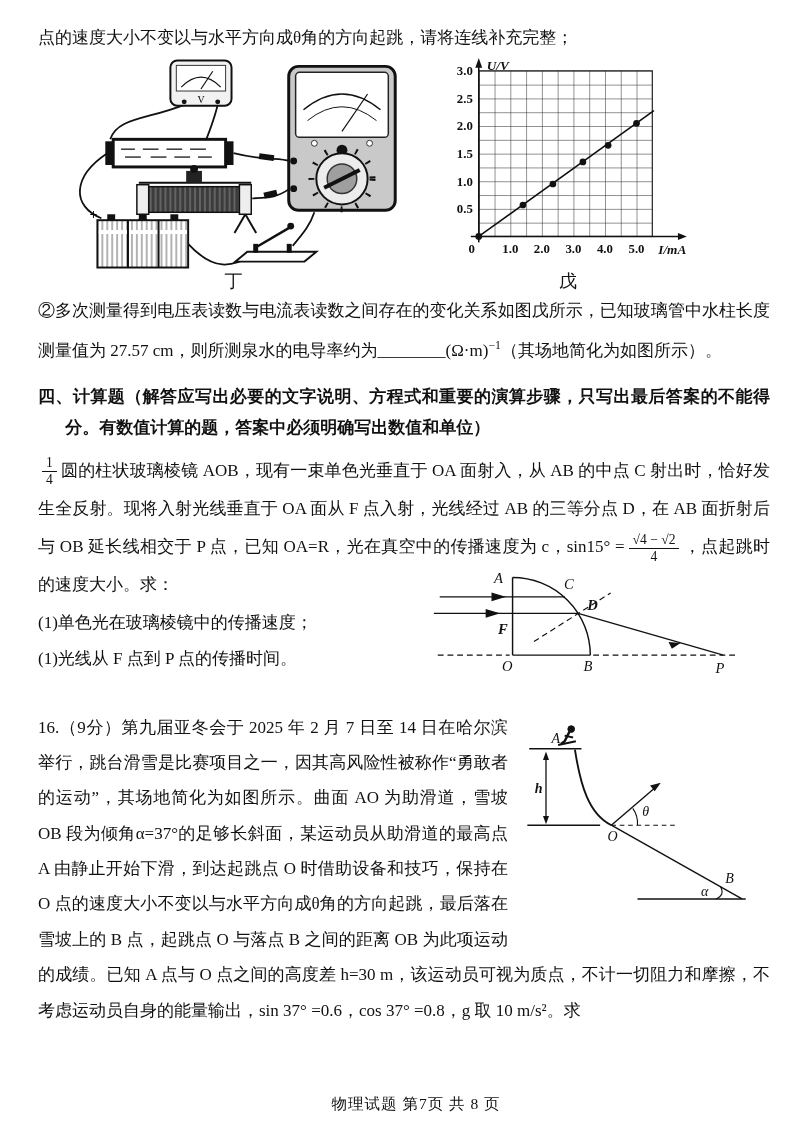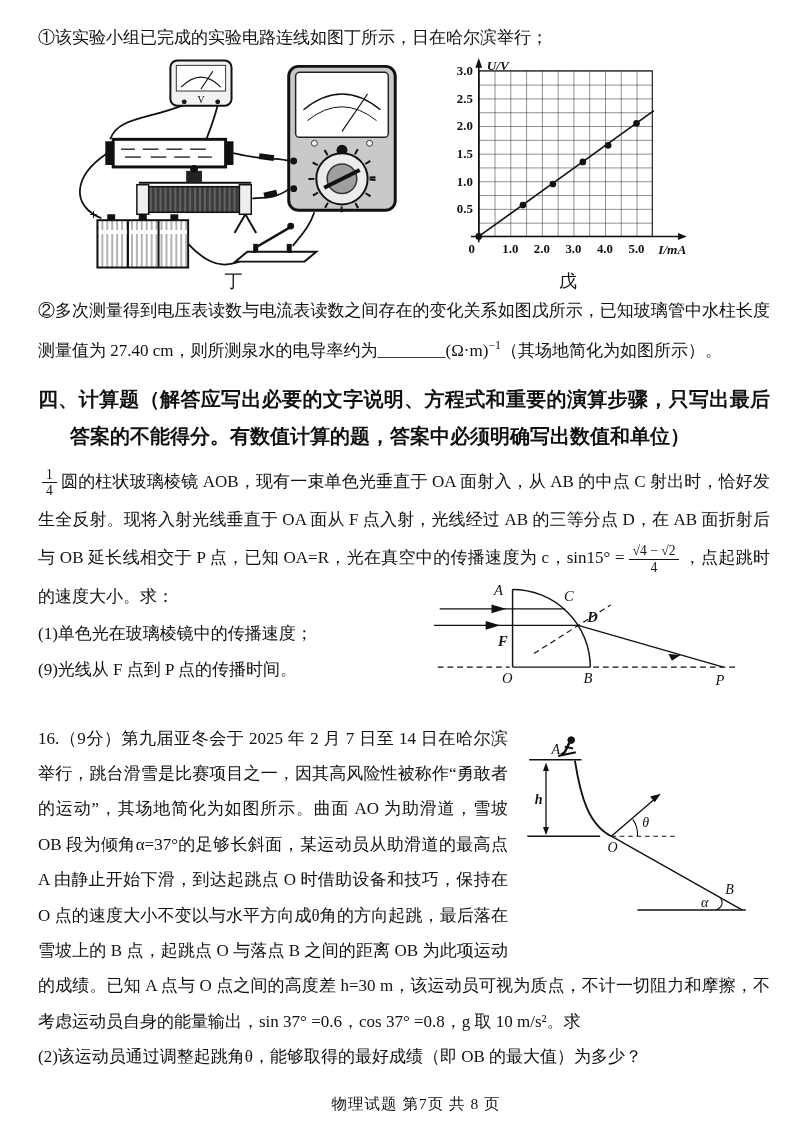--- a/index.html
+++ b/index.html
@@ -19,21 +19,21 @@
   .figures-row{
     display:flex; align-items:flex-start; justify-content:flex-start;
     margin:4px 0 2px 18px; gap:26px; height:232px;
   }
   .fig-block{display:flex;flex-direction:column;align-items:center;}
   .fig-label{font-size:18px;margin-top:0px;font-family:"Liberation Serif",serif;}
   .q14p2{line-height:2.35;margin-top:2px;}
   .blank{letter-spacing:0px;}
   sup{font-size:0.7em;}
   .section-heading{
-    font-weight:bold; font-size:20px; line-height:1.85;
+    font-weight:bold; font-size:17px; line-height:1.85;
     margin-top:10px; padding-left:1.6em; text-indent:-1.6em;
     text-align:justify;
   }
   .qblock{margin-top:8px; text-align:justify;}
   .q15-text{line-height:2.25;}
   .q15-items{line-height:2.15;}
   .q16-text{line-height:2.08;}
   .q16-items{line-height:2.08;}
   .frac{
     display:inline-block; vertical-align:-0.62em; text-align:center;
@@ -50,21 +50,21 @@
   .svg-math{font-style:italic; font-size:15px; fill:#111;}
   .axis-title{font-style:italic; font-weight:bold; font-size:13.5px; fill:#111;}
   .tick{font-size:13px; fill:#111; font-weight:bold;}
   .clearfix::after{content:""; display:block; clear:both;}
 </style>
 </head>
 <body>
 
 <div class="page">
 
-  <p class="para">①该实验小组已完成的实验电路连线如图丁所示，日在哈尔滨举行；</p>
+  <p class="para">点的速度大小不变以与水平方向成θ角的方向起跳，请将连线补充完整；</p>
 
   <div class="figures-row">
 
     <div class="fig-block">
       <svg width="355" height="212" viewBox="0 0 360 212">
         <defs>
           <pattern id="coil" width="5" height="26" patternUnits="userSpaceOnUse">
             <rect width="5" height="26" fill="#3c3c3c"></rect>
               <line x1="1" y1="0" x2="1" y2="26" stroke="#8a8a8a" stroke-width="1"></line>
           </pattern>
@@ -198,21 +198,21 @@
             <text x="36" y="74.5" text-anchor="end" class="tick">2.0</text>
             <text x="36" y="46.5" text-anchor="end" class="tick">2.5</text>
             <text x="36" y="18.5" text-anchor="end" class="tick">3.0</text>
             <text x="38" y="199" text-anchor="end" class="tick">0</text>
           </g>
       </svg>
       <div class="fig-label">戊</div>
     </div>
   </div>
 
-  <p class="para q14p2"><span>②多次测量得到电压表读数与电流表读数之间存在的变化关系如图戊所示，已知玻璃管中水柱长度测量值为 27.40 cm，则所测泉水的电导率约为</span><span class="blank">________</span><span>(Ω·m)</span><sup>−1</sup><span>（其场地简化为如图所示）。</span></p>
+  <p class="para q14p2"><span>②多次测量得到电压表读数与电流表读数之间存在的变化关系如图戊所示，已知玻璃管中水柱长度测量值为 27.57 cm，则所测泉水的电导率约为</span><span class="blank">________</span><span>(Ω·m)</span><sup>−1</sup><span>（其场地简化为如图所示）。</span></p>
 
   <p class="section-heading">四、计算题（解答应写出必要的文字说明、方程式和重要的演算步骤，只写出最后答案的不能得分。有数值计算的题，答案中必须明确写出数值和单位）</p>
 
   <div class="qblock clearfix">
     <p class="q15-text"><span class="frac"><span class="num">1</span><span class="den">4</span></span><span>圆的柱状玻璃棱镜 AOB，现有一束单色光垂直于 OA 面射入，从 AB 的中点 C 射出时，恰好发生全反射。现将入射光线垂直于 OA 面从 F 点入射，光线经过 AB 的三等分点 D，在 AB 面折射后与 OB 延长线相交于 P 点，已知 OA=R，光在真空中的</span><span class="fig-float-right"><svg width="340" height="115" viewBox="0 0 350 115">
 
         <line x1="8" y1="88" x2="82" y2="88" stroke="#111" stroke-width="1.3" stroke-dasharray="6,4"></line>
         <line x1="168" y1="88" x2="316" y2="88" stroke="#111" stroke-width="1.3" stroke-dasharray="6,4"></line>
 
         <g stroke="#111" fill="none" stroke-width="1.5">
@@ -239,21 +239,21 @@
           <text x="66" y="14" class="svg-math">A</text>
           <text x="138" y="20" class="svg-math">C</text>
           <text x="162" y="42" class="svg-math" font-weight="bold">D</text>
           <text x="70" y="66" class="svg-math" font-weight="bold">F</text>
           <text x="74" y="104" class="svg-math">O</text>
           <text x="158" y="104" class="svg-math">B</text>
           <text x="294" y="106" class="svg-math">P</text>
         </g>
       </svg></span><span>传播速度为 c，sin15° =</span><span class="frac"><span class="num">√4 − √2</span><span class="den">4</span></span><span>，点起跳时的速度大小。求：</span></p>
     <p class="q15-items">(1)单色光在玻璃棱镜中的传播速度；</p>
-    <p class="q15-items">(9)光线从 F 点到 P 点的传播时间。</p>
+    <p class="q15-items">(1)光线从 F 点到 P 点的传播时间。</p>
   </div>
 
   <div class="qblock clearfix">
     <span class="fig-float-right">
       <svg width="252" height="205" viewBox="0 0 270 205">
 
         <line x1="12" y1="32" x2="68" y2="32" stroke="#111" stroke-width="1.5"></line>
 
         <g stroke="#111" fill="#111">
           <circle cx="57" cy="11" r="3.6"></circle>
@@ -286,17 +286,16 @@
 
         <line x1="128" y1="193" x2="244" y2="193" stroke="#111" stroke-width="1.5"></line>
         <path d="M217,180 Q222,189 212,193" fill="none" stroke="#111" stroke-width="1.2"></path>
         <text x="196" y="190" class="svg-math">α</text>
         <text x="222" y="176" class="svg-math">B</text>
         <text x="96" y="131" class="svg-math">O</text>
         <text x="36" y="26" class="svg-math">A</text>
       </svg>
     </span>
     <p class="q16-text">16.（9分）第九届亚冬会于 2025 年 2 月 7 日至 14 日在哈尔滨举行，跳台滑雪是比赛项目之一，因其高风险性被称作“勇敢者的运动”，其场地简化为如图所示。曲面 AO 为助滑道，雪坡 OB 段为倾角α=37°的足够长斜面，某运动员从助滑道的最高点 A 由静止开始下滑，到达起跳点 O 时借助设备和技巧，保持在 O 点的速度大小不变以与水平方向成θ角的方向起跳，最后落在雪坡上的 B 点，起跳点 O 与落点 B 之间的距离 OB 为此项运动的成绩。已知 A 点与 O 点之间的高度差 h=30 m，该运动员可视为质点，不计一切阻力和摩擦，不考虑运动员自身的能量输出，sin 37° =0.6，cos 37° =0.8，g 取 10 m/s²。求</p>
-    <p class="q16-items">(2)该运动员通过调整起跳角θ，能够取得的最好成绩（即 OB 的最大值）为多少？</p>
   </div>
 
   <div class="footer">物理试题  第7页 共 8 页</div>
 </div>
 
 </body></html>

